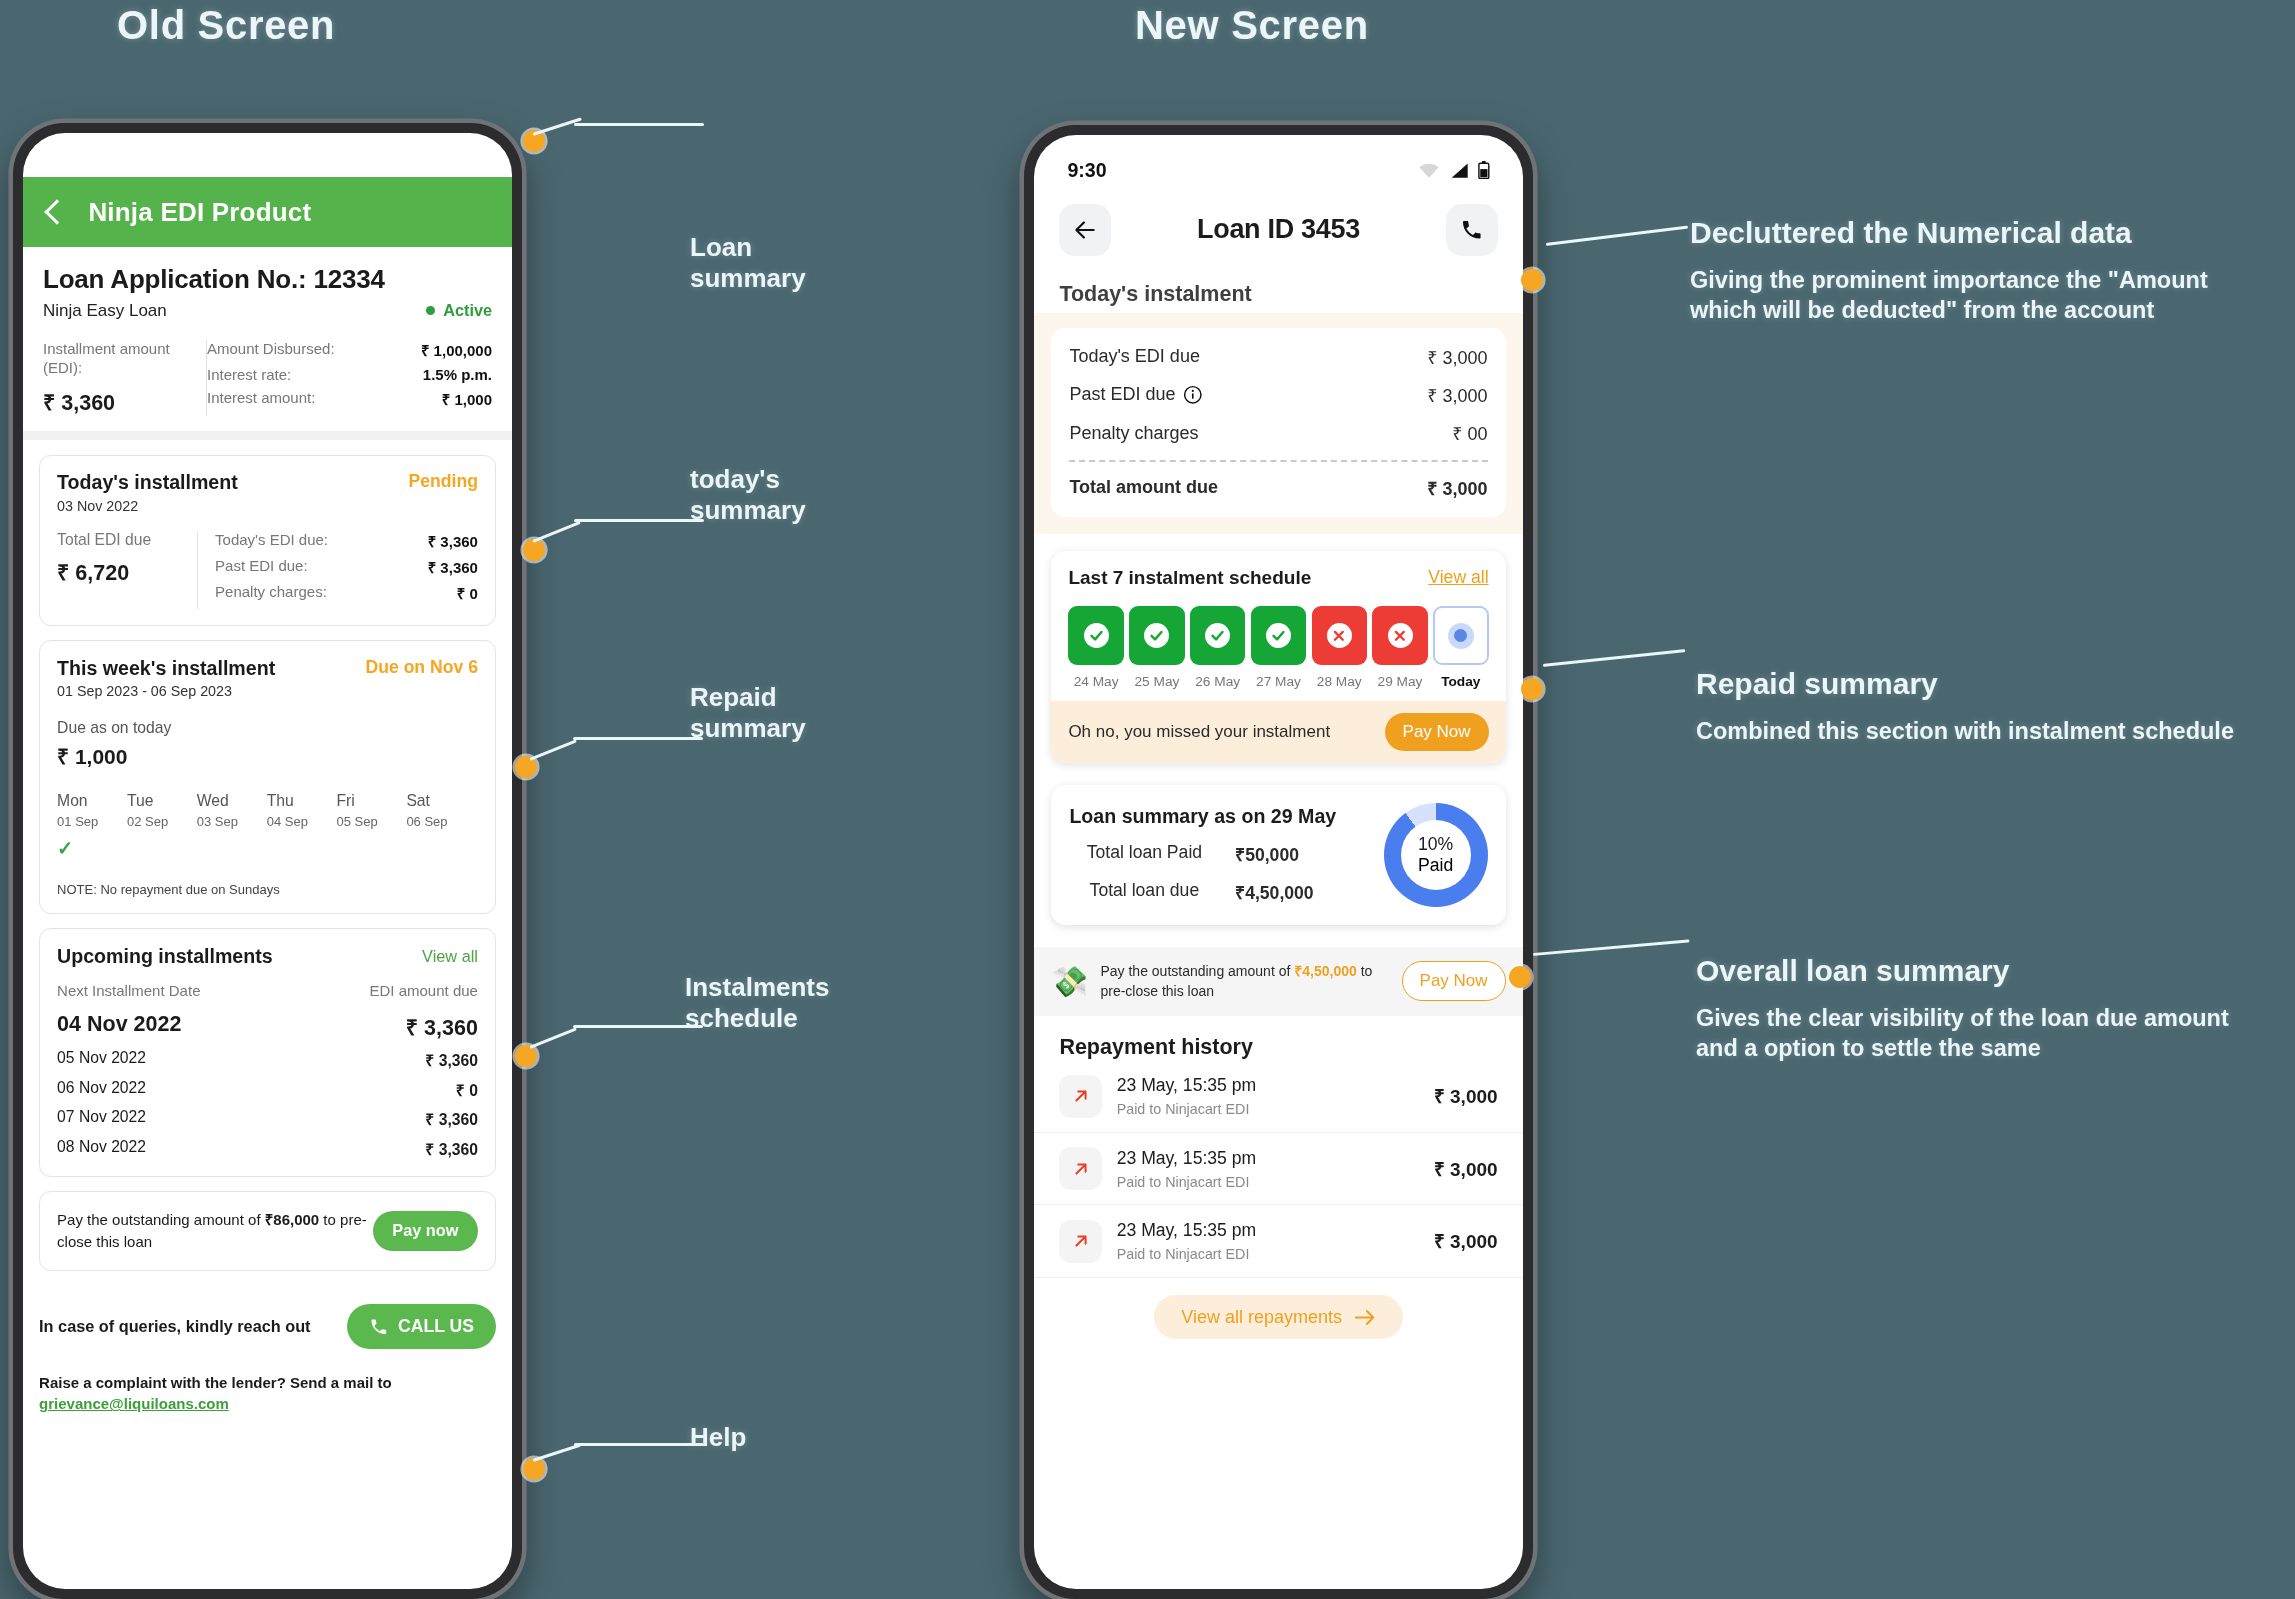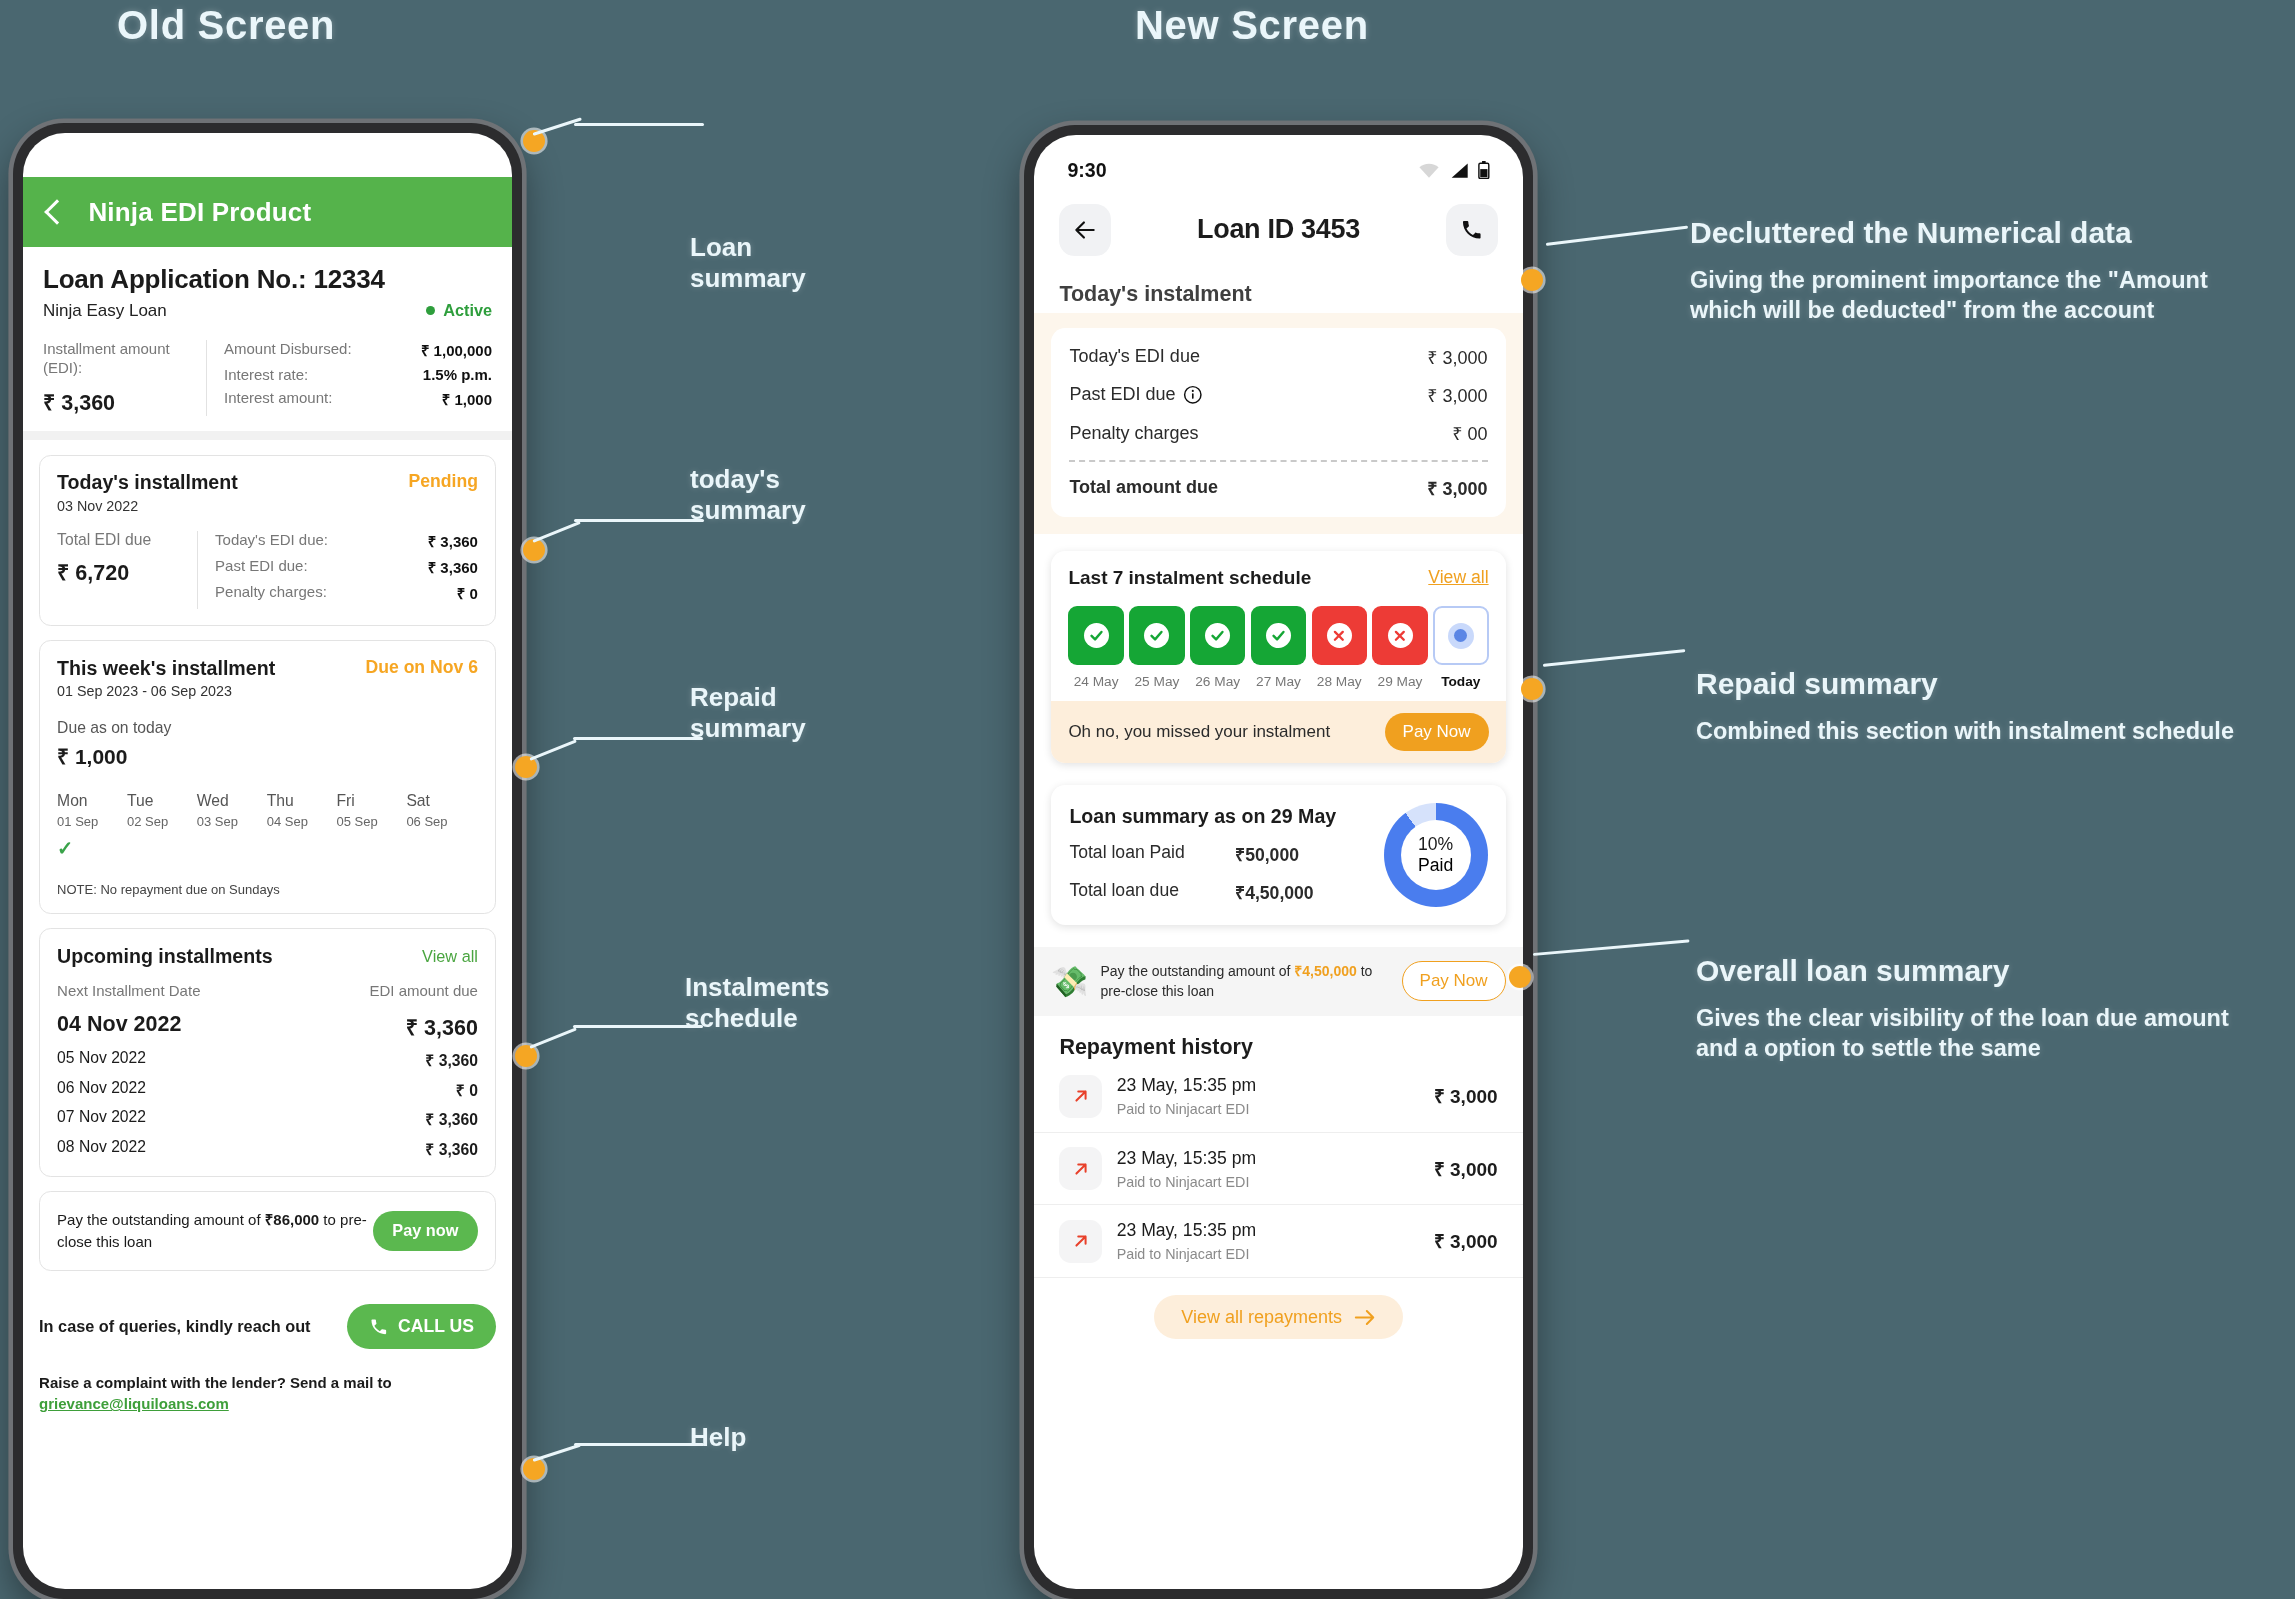--- a/index.html
+++ b/index.html
@@ -66,21 +66,21 @@
   .loan-prod-row { display:flex; align-items:center; justify-content:space-between; margin-top: 5.2px; }
   .loan-prod { font-size: 17px; color:#222; }
   .status-wrap { display:flex; align-items:center; gap:8px; }
   .status-dot { width: 9px; height: 9px; border-radius: 50%; background: #2e9e3c; }
   .status-txt { color: #2e9e3c; font-size: 16.3px; font-weight: bold; }
 
   .kv-split { display: flex; margin-top: 19.6px; }
   .kv-left { width: 163px; padding-right: 14.3px; }
   .kv-left .lab { color: #777; font-size: 15px; line-height: 1.25; }
   .kv-left .val { font-size: 21.5px; font-weight: bold; margin-top: 9px; }
-  .kv-right { flex: 1; border-left: 1.3px solid #e2e2e2; padding-left: 17px; }
+  .kv-right { flex: 1; border-left: 1.3px solid #e2e2e2; }
   .kv-row { display: flex; justify-content: space-between; margin-bottom: 5.9px; font-size: 15px; }
   .kv-row .k { color: #777; }
   .kv-row .v { font-weight: bold; color: #111; }
 
   .old-divider { height: 9px; background: #f1f1f1; }
 
   .card {
     margin: 14.3px 15.7px; border: 1.3px solid #e3e3e3; border-radius: 11.7px;
     padding: 15.7px 17px; background: #fff;
   }
@@ -172,21 +172,21 @@
   .chip .dl { font-size: 13.7px; color:#777; margin-top: 9px; }
   .chip .dl.bold { color:#111; font-weight: bold; }
   .sched-foot { background:#fdeedb; display:flex; align-items:center;
                 justify-content:space-between; padding: 11.7px 17px; }
   .sched-foot .m { font-size: 17px; color:#2b2b2b; }
   .btn-orange { background:#f0a01f; color:#fff; border:none; border-radius: 26px;
                 padding: 9px 18px; font-size: 17px; font-family: inherit; cursor:pointer; }
 
   .sum-card { margin: 22px 17px 0 17px; background:#fff; border-radius: 14.3px;
               box-shadow: 0 2px 9px rgba(0,0,0,.12); padding: 18px;
-              display:flex; align-items:center; justify-content:space-between; }
+              display:flex; align-items:center; justify-content:space-between;text-align:center; }
   .sum-left .sum-title { font-size: 19.6px; font-weight: bold; color:#1c1c1c; }
   .sum-row { display:flex; gap: 15.7px; margin-top: 14.3px; font-size: 17.6px; color:#2b2b2b; }
   .sum-row .k { width: 150px; }
   .sum-row .v { font-weight: bold; }
   .donut { position: relative; width: 104px; height: 104px; flex: 0 0 104px; }
   .donut .ring { width: 100%; height: 100%; border-radius: 50%;
                  background: conic-gradient(#4a7dee 0deg 324deg, #d6e2fb 324deg 360deg); }
   .donut .hole { position:absolute; left: 17px; top: 17px; width: 70px; height: 70px;
                  border-radius: 50%; background:#fff; display:flex; flex-direction:column;
                  align-items:center; justify-content:center; }

